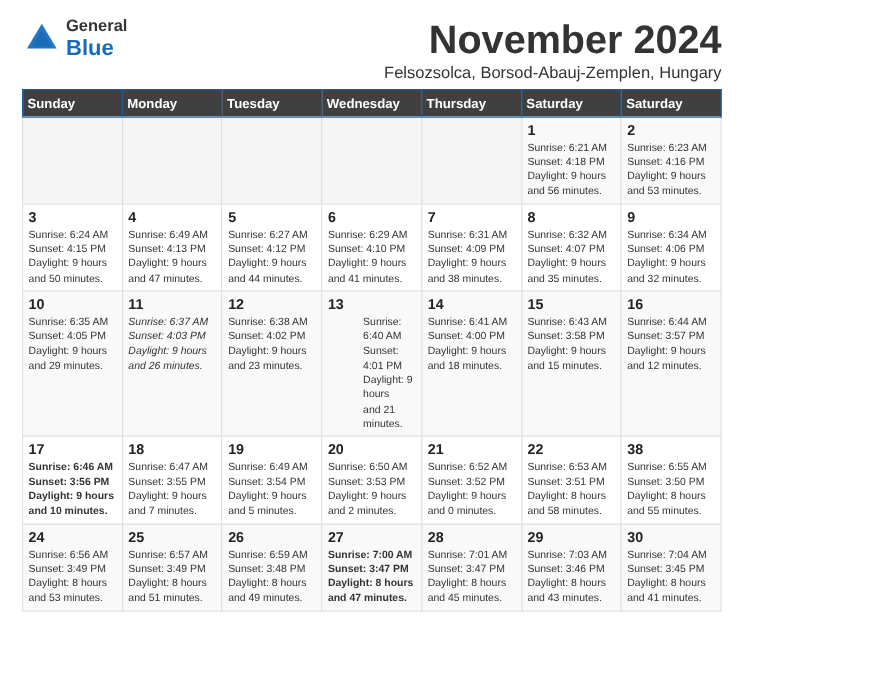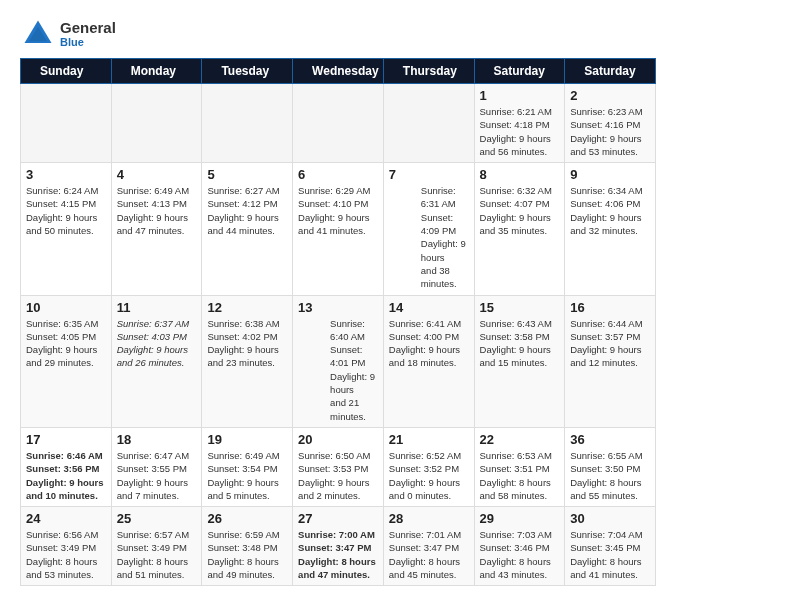--- a/index.html
+++ b/index.html
@@ -29,21 +29,21 @@
       display: flex;
       flex-direction: column;
       line-height: 1.1;
     }
     .logo-general {
       font-size: 15px;
       font-weight: bold;
       color: #333;
     }
     .logo-blue {
-      font-size: 11px;
+      font-size: 20px;
       font-weight: bold;
       color: #1a6bb5;
     }
     .logo-icon {
       width: 36px;
       height: 36px;
     }
     .title-block {
       text-align: right;
     }
@@ -57,25 +57,25 @@
       font-size: 15px;
       color: #333;
       margin-top: 2px;
     }
     table {
       width: 100%;
       border-collapse: collapse;
       table-layout: fixed;
     }
     thead tr th {
-      background: #0f172a;
+      background: #404040;
       color: #fff;
       font-size: 12px;
       font-weight: bold;
-      padding: 5px 19px;
+      padding: 5px 4px;
       text-align: left;
       border: 1px solid #1a5fa0;
     }
     tbody tr td {
       vertical-align: top;
       padding: 4px 5px;
       border: 1px solid #ddd;
       font-size: 10px;
       color: #333;
       height: 76px;
@@ -108,20 +108,24 @@
     <div class="logo">
       <svg class="logo-icon" viewBox="0 0 40 40">
         <polygon points="20,5 35,30 5,30" fill="#2176c7"></polygon>
         <polygon points="20,12 30,28 10,28" fill="#1a5fa0" opacity="0.5"></polygon>
       </svg>
       <div class="logo-text">
         <span class="logo-general">General</span>
         <span class="logo-blue">Blue</span>
       </div>
     </div>
+    <div class="title-block">
+      <div class="month-title">November 2024</div>
+      <div class="location">Felsozsolca, Borsod-Abauj-Zemplen, Hungary</div>
+    </div>
   </div>
 
   <table>
     <thead>
       <tr>
       <th>Sunday</th>
           <th>Monday</th>
           <th>Tuesday</th>
           <th>Wednesday</th>
           <th>Thursday</th>
@@ -175,21 +179,21 @@
           </td>
           <td>
             <span class="day-num">6</span>
             <div class="day-info" style="white-space: pre-line;">Sunrise: 6:29 AM
 Sunset: 4:10 PM
 Daylight: 9 hours
 and 41 minutes.</div>
           </td>
           <td>
             <span class="day-num">7</span>
-            <div class="day-info" style="white-space: pre-line; margin-left: 32px;">Sunrise: 6:31 AM
+            <div class="day-info" style="white-space: pre-line;">Sunrise: 6:31 AM
 Sunset: 4:09 PM
 Daylight: 9 hours
 and 38 minutes.</div>
           </td>
           <td>
             <span class="day-num">8</span>
             <div class="day-info" style="white-space: pre-line;">Sunrise: 6:32 AM
 Sunset: 4:07 PM
 Daylight: 9 hours
 and 35 minutes.</div>
@@ -290,21 +294,21 @@
 and 0 minutes.</div>
           </td>
           <td>
             <span class="day-num">22</span>
             <div class="day-info" style="white-space: pre-line;">Sunrise: 6:53 AM
 Sunset: 3:51 PM
 Daylight: 8 hours
 and 58 minutes.</div>
           </td>
           <td>
-            <span class="day-num">36</span>
+            <span class="day-num">38</span>
             <div class="day-info" style="white-space: pre-line;">Sunrise: 6:55 AM
 Sunset: 3:50 PM
 Daylight: 8 hours
 and 55 minutes.</div>
           </td>
         </tr>
         <tr>
           <td>
             <span class="day-num">24</span>
             <div class="day-info" style="white-space: pre-line;">Sunrise: 6:56 AM

